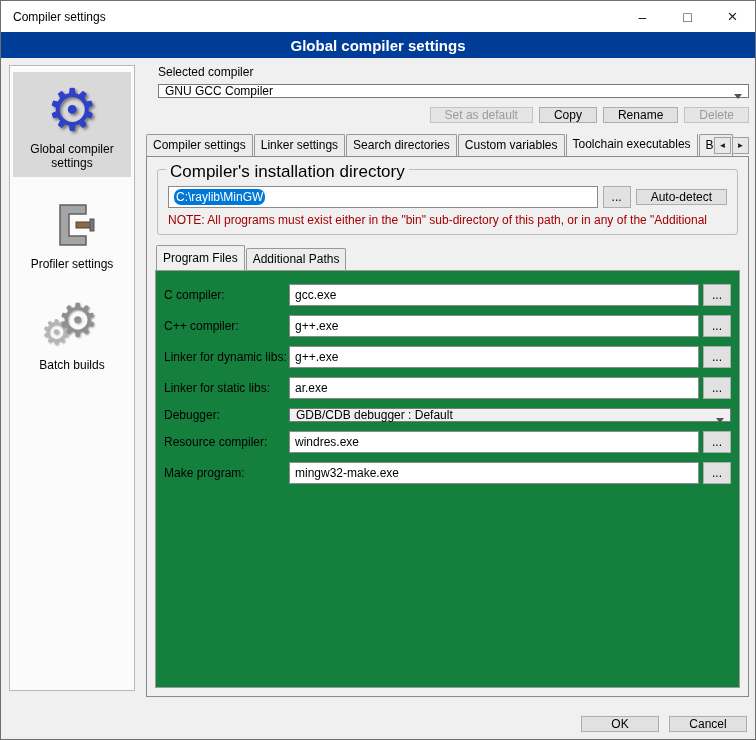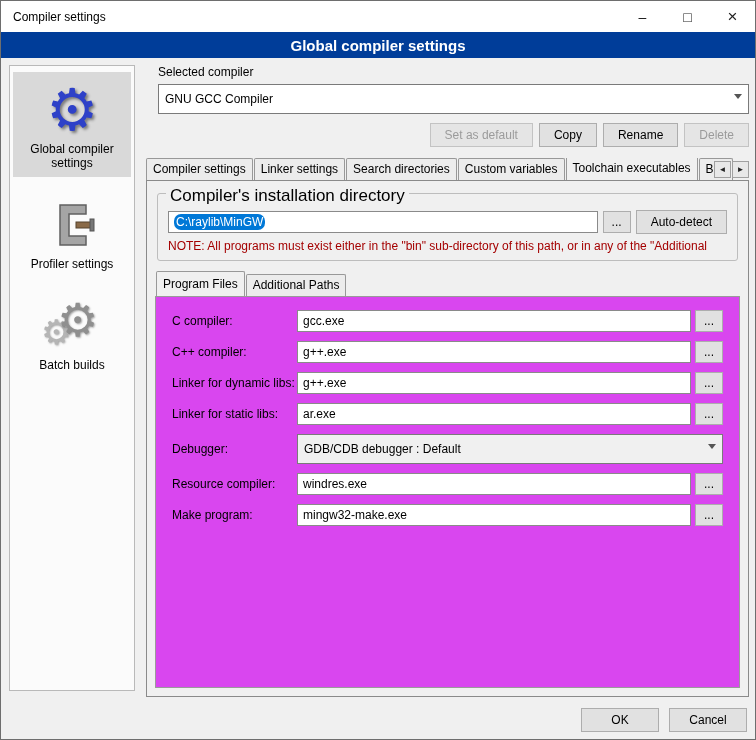--- a/index.html
+++ b/index.html
@@ -33,28 +33,28 @@
              text-shadow:2px 2px 3px rgba(0,0,0,.45);}
   .gears-gray{position:relative;width:62px;height:62px;}
   .gears-gray .g1{position:absolute;left:0px;top:20px;font-size:34px;color:#b5b5b5;
                   text-shadow:1px 1px 2px rgba(0,0,0,.35);line-height:1;}
   .gears-gray .g2{position:absolute;left:16px;top:2px;font-size:46px;color:#8f8f8f;
                   text-shadow:1px 1px 2px rgba(0,0,0,.35);line-height:1;}
   
   .main{position:absolute;left:145px;top:58px;width:603px;height:638px;
         display:flex;flex-direction:column;box-sizing:border-box;}
   .sel-label{margin:6px 0 5px 12px;font-size:12px;}
-  .combo{height:30px;border:1px solid #7a7a7a;background:#fff;display:flex;align-items:center;
+  .combo{height:14px;border:1px solid #7a7a7a;background:#fff;display:flex;align-items:center;
          box-sizing:border-box;font-size:12px;padding-left:6px;position:relative;}
   .combo.top{margin-left:12px;}
   .combo .tri{position:absolute;right:6px;top:9px;width:0;height:0;
               border-left:4px solid transparent;border-right:4px solid transparent;
               border-top:5px solid #555;}
   .btn-row{display:flex;justify-content:flex-end;gap:6px;margin:9px 0 0 12px;}
-  .btn{height:24px;background:#e1e1e1;border:1px solid #adadad;font-size:12px;
+  .btn{height:16px;background:#e1e1e1;border:1px solid #adadad;font-size:12px;
        font-family:inherit;padding:0 14px;box-sizing:border-box;color:#000;}
   .btn.disabled{color:#9b9b9b;background:#e5e5e5;border-color:#c3c3c3;}
   .btn.reset{margin-left:46px;}
   
   .tabstrip{position:relative;margin-top:11px;height:22px;}
   .tabs{display:flex;align-items:flex-end;height:22px;overflow:hidden;padding-right:38px;}
   .tab{flex:0 0 auto;background:#ececec;border:1px solid #989898;border-bottom:none;
        border-radius:2px 2px 0 0;padding:3px 6px;font-size:12px;margin-right:1px;
        white-space:nowrap;height:15px;}
   .tab.active{background:#f0f0f0;position:relative;z-index:3;padding-top:5px;height:16px;}
@@ -70,21 +70,21 @@
   .group-title{position:absolute;top:-8px;left:8px;background:#f0f0f0;padding:0 4px;font-size:17px;}
   .dir-row{display:flex;gap:5px;align-items:center;}
   .txtbox{height:22px;box-sizing:border-box;border:1px solid #8a8a8a;background:#fff;
           font-size:12px;font-family:inherit;padding:0 5px;}
   .dir-input{flex:1;display:flex;align-items:center;}
   .dir-input .sel{background:#0078d7;color:#fff;padding:1px 2px;font-size:12px;white-space:nowrap;border-radius:7px;}
   .btn.small{padding:0 8px;min-width:26px;height:22px;}
   .note{margin-top:5px;font-size:12px;color:#a40000;white-space:nowrap;overflow:hidden;}
   
   .subtabstrip{display:flex;align-items:flex-end;margin-top:14px;height:21px;padding-left:1px;}
-  .subpanel{flex:1;border:1px solid #9a9a9a;background:#d946ef;padding:13px 16px;
+  .subpanel{flex:1;border:1px solid #9a9a9a;background:#15803d;padding:13px 8px;
             display:flex;flex-direction:column;gap:9px;box-sizing:border-box;}
   .frow{display:flex;align-items:center;flex:0 0 auto;}
   .flabel{width:125px;flex:0 0 125px;font-size:12px;}
   .fctrl{flex:1;display:flex;gap:4px;align-items:center;}
   .fctrl input{flex:1;min-width:0;}
   .combo.field{flex:1;background:#f0f0f0;}
   
   .footer{position:absolute;right:8px;bottom:7px;display:flex;gap:10px;}
   .footer .btn{min-width:78px;}
 </style>

